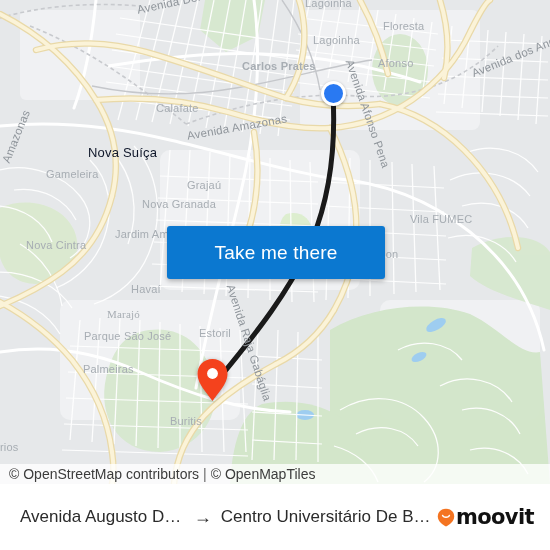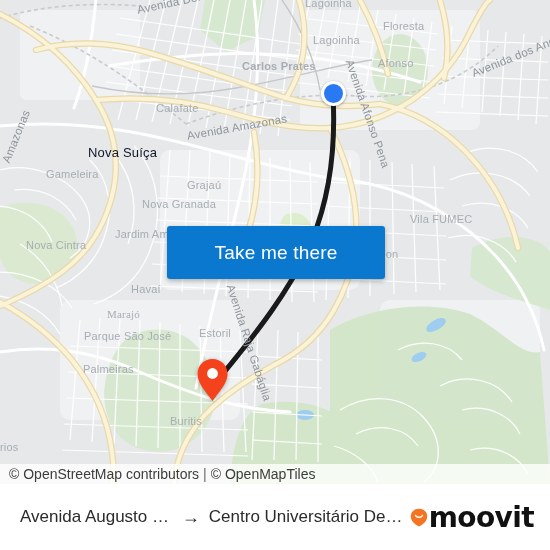--- a/index.html
+++ b/index.html
@@ -123,21 +123,21 @@
   }
   #brand {
     display: flex;
     align-items: center;
     flex: 0 0 auto;
     margin-left: 6px;
   }
   #brand-mark { width: 18px; height: 19px; margin-right: 1px; }
   #brand-name {
     font-family: "DejaVu Sans", sans-serif;
-    font-size: 28px;
+    font-size: 21px;
     font-weight: bold;
     color: #111111;
     letter-spacing: -0.6px;
   }
 </style>
 </head>
 <body>
 
 <div id="app">
 

